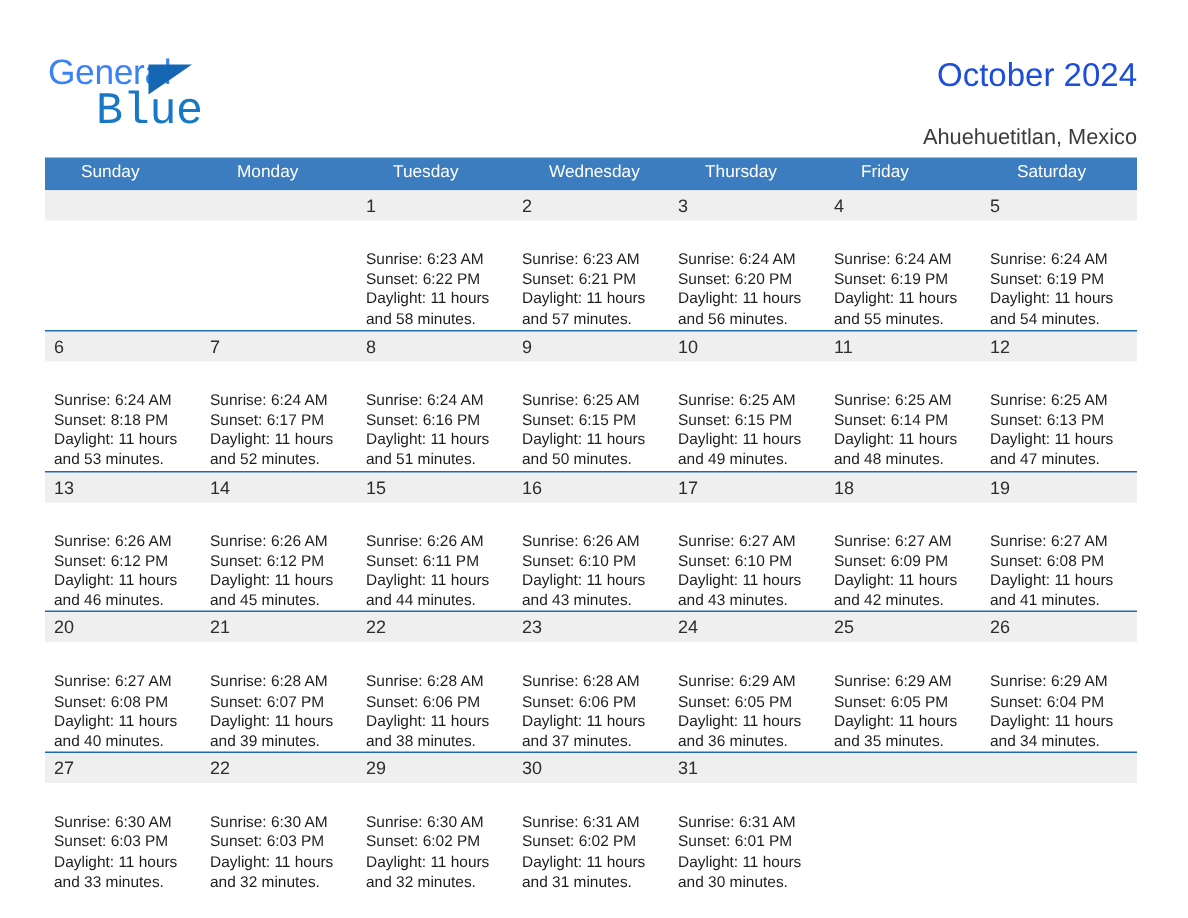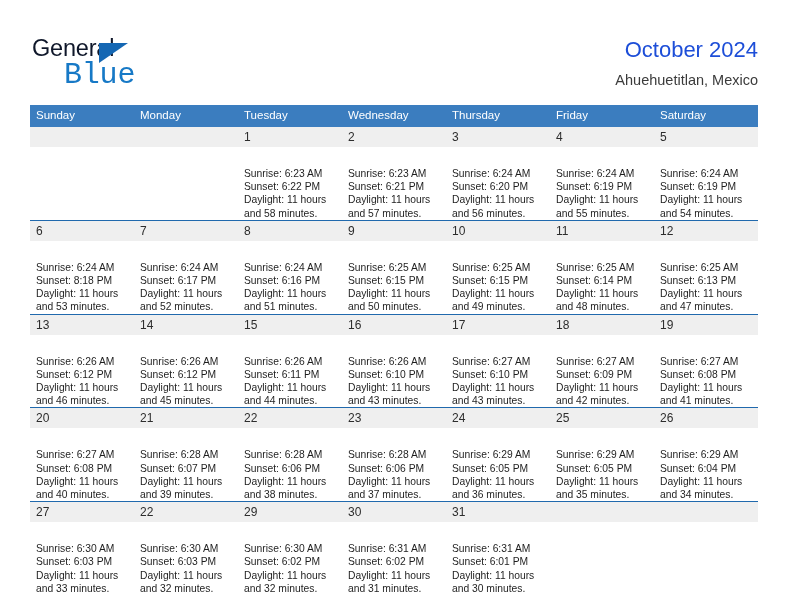--- a/index.html
+++ b/index.html
@@ -36,21 +36,21 @@
     top: 2px;
     width: 180px;
     height: 56px;
   }
   .logo-general {
     position: absolute;
     left: 0px;
     top: 0px;
     font-size: 23.5px;
     letter-spacing: -0.2px;
-    color: #0f172a;
+    color: #3b82f6;
     font-family: "Liberation Sans", sans-serif;
   }
   .logo-tri {
     position: absolute;
     left: 67px;
     top: 8px;
     width: 0;
     height: 0;
     border-left: 29px solid #1567b3;
     border-bottom: 20px solid transparent;
@@ -74,41 +74,41 @@
   .cal-title {
     font-size: 22px;
     color: #1d4ed8;
     line-height: 34px;
     white-space: nowrap;
   }
   .cal-subtitle {
     font-size: 14.5px;
     color: #3b3b3b;
     line-height: 20px;
-    margin-top: 3px;
+    margin-top: 15px;
     white-space: nowrap;
   }
 
   
   .calendar {
     position: absolute;
     left: 30px;
     top: 105px;
     width: 728px;
     border-collapse: collapse;
     table-layout: fixed;
   }
 
   .calendar th {
     background: #3b7dbf;
     color: #ffffff;
     font-size: 11.5px;
     font-weight: normal;
     text-align: left;
-    padding: 4px 0 5px 6px;
+    padding: 4px 0 5px 24px;
     height: 11px;
     line-height: 13px;
   }
 
   .calendar td {
     vertical-align: top;
     padding: 0;
     width: 104px;
     height: 90px;
     box-sizing: border-box;

